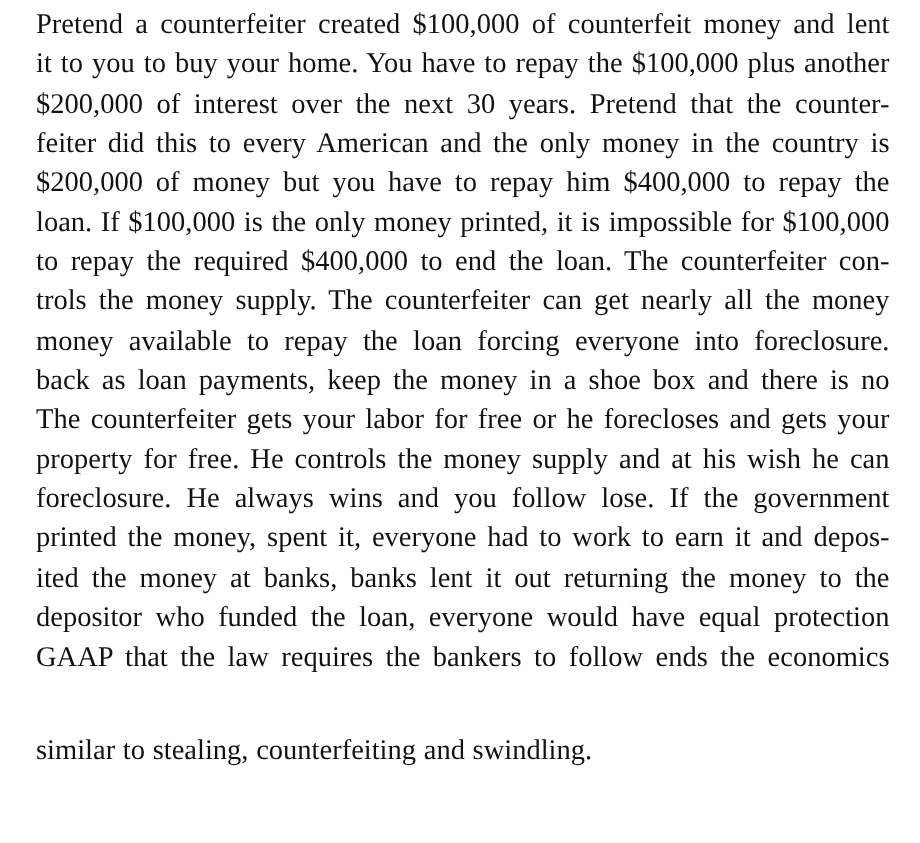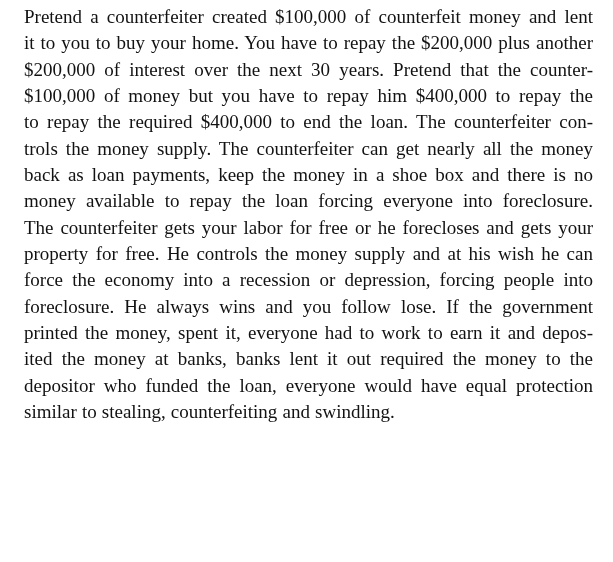--- a/index.html
+++ b/index.html
@@ -28,37 +28,40 @@
   }
   .line {
     text-align: justify;
     text-align-last: justify;
     white-space: normal;
     overflow: hidden;
     height: 26.35px;
   }
   .line.last {
     text-align-last: left;
+    margin-top: 36px;
   }
 </style>
 </head>
 <body>
 
 <div class="page">
   <div class="paragraph">
       <div class="line">Pretend a counterfeiter created $100,000 of counterfeit money and lent</div>
-      <div class="line">it to you to buy your home. You have to repay the $200,000 plus another</div>
+      <div class="line">it to you to buy your home. You have to repay the $100,000 plus another</div>
       <div class="line">$200,000 of interest over the next 30 years. Pretend that the counter-</div>
-      <div class="line">$100,000 of money but you have to repay him $400,000 to repay the</div>
+      <div class="line">feiter did this to every American and the only money in the country is</div>
+      <div class="line">$200,000 of money but you have to repay him $400,000 to repay the</div>
+      <div class="line">loan. If $100,000 is the only money printed, it is impossible for $100,000</div>
       <div class="line">to repay the required $400,000 to end the loan. The counterfeiter con-</div>
       <div class="line">trols the money supply. The counterfeiter can get nearly all the money</div>
+      <div class="line">money available to repay the loan forcing everyone into foreclosure.</div>
       <div class="line">back as loan payments, keep the money in a shoe box and there is no</div>
-      <div class="line">money available to repay the loan forcing everyone into foreclosure.</div>
       <div class="line">The counterfeiter gets your labor for free or he forecloses and gets your</div>
       <div class="line">property for free. He controls the money supply and at his wish he can</div>
-      <div class="line">force the economy into a recession or depression, forcing people into</div>
       <div class="line">foreclosure. He always wins and you follow lose. If the government</div>
       <div class="line">printed the money, spent it, everyone had to work to earn it and depos-</div>
-      <div class="line">ited the money at banks, banks lent it out required the money to the</div>
+      <div class="line">ited the money at banks, banks lent it out returning the money to the</div>
       <div class="line">depositor who funded the loan, everyone would have equal protection</div>
+      <div class="line">GAAP that the law requires the bankers to follow ends the economics</div>
       <div class="line last">similar to stealing, counterfeiting and swindling.</div>
     </div>
 </div>
 
 </body></html>

